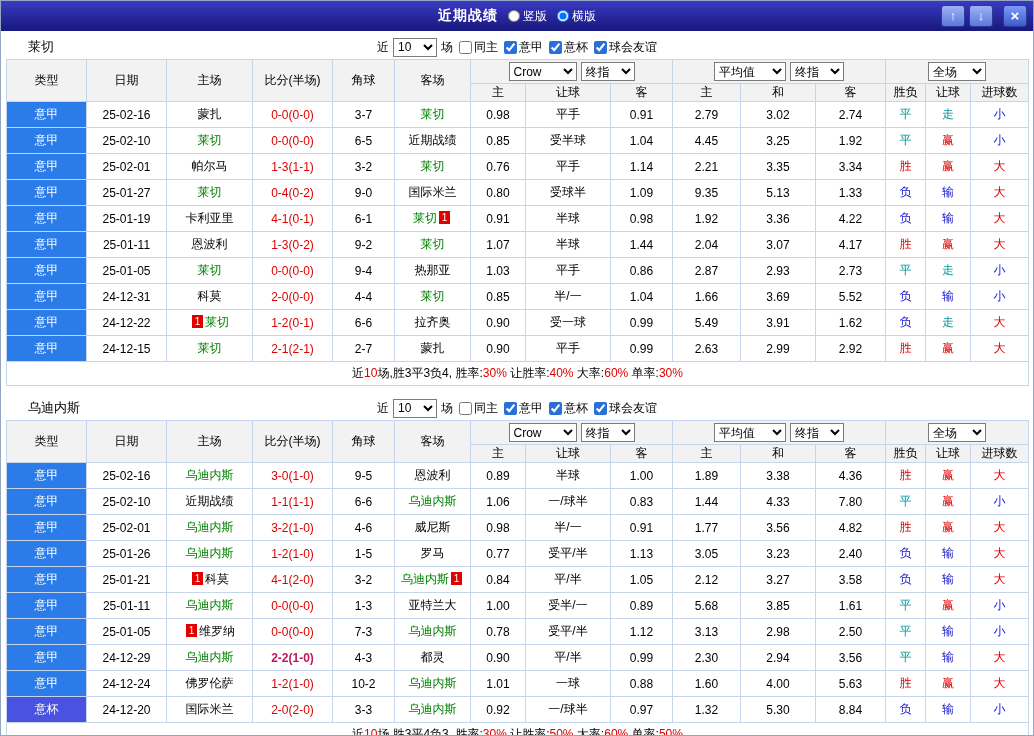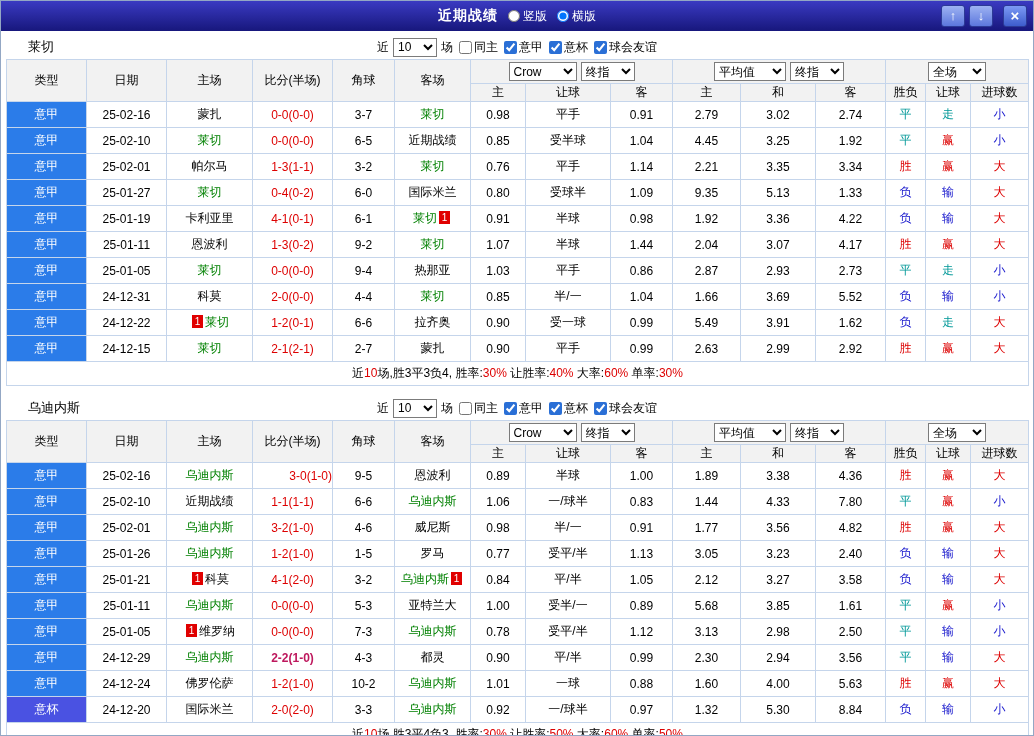--- a/index.html
+++ b/index.html
@@ -195,21 +195,21 @@
               <td>3.34</td>
               <td style="color: rgb(221, 0, 0);">胜</td>
               <td style="color: rgb(221, 0, 0);">赢</td>
               <td style="color: rgb(221, 0, 0);">大</td>
             </tr>
             <tr>
               <td class="type" style="background: rgb(43, 124, 233);">意甲</td>
               <td>25-01-27</td>
               <td><span style="color: rgb(0, 128, 0);">莱切</span></td>
               <td style="color: rgb(221, 0, 0);">0-4(0-2)</td>
-              <td>6-0</td>
+              <td>9-0</td>
               <td><span>国际米兰</span></td>
               <td>0.80</td>
               <td>受球半</td>
               <td>1.09</td>
               <td>9.35</td>
               <td>5.13</td>
               <td>1.33</td>
               <td style="color: rgb(21, 21, 204);">负</td>
               <td style="color: rgb(21, 21, 204);">输</td>
               <td style="color: rgb(221, 0, 0);">大</td>
@@ -389,21 +389,21 @@
               <th class="sub">胜负</th>
               <th class="sub">让球</th>
               <th class="sub">进球数</th>
             </tr>
           </thead>
           <tbody>
             <tr>
               <td class="type" style="background: rgb(43, 124, 233);">意甲</td>
               <td>25-02-16</td>
               <td><span style="color: rgb(0, 128, 0);">乌迪内斯</span></td>
-              <td style="color: rgb(221, 0, 0); text-align: right;">3-0(1-0)</td>
+              <td style="color: rgb(221, 0, 0);">3-0(1-0)</td>
               <td>9-5</td>
               <td><span>恩波利</span></td>
               <td>0.89</td>
               <td>半球</td>
               <td>1.00</td>
               <td>1.89</td>
               <td>3.38</td>
               <td>4.36</td>
               <td style="color: rgb(221, 0, 0);">胜</td>
               <td style="color: rgb(221, 0, 0);">赢</td>
@@ -475,21 +475,21 @@
               <td>3.58</td>
               <td style="color: rgb(21, 21, 204);">负</td>
               <td style="color: rgb(21, 21, 204);">输</td>
               <td style="color: rgb(221, 0, 0);">大</td>
             </tr>
             <tr>
               <td class="type" style="background: rgb(43, 124, 233);">意甲</td>
               <td>25-01-11</td>
               <td><span style="color: rgb(0, 128, 0);">乌迪内斯</span></td>
               <td style="color: rgb(221, 0, 0);">0-0(0-0)</td>
-              <td>5-3</td>
+              <td>1-3</td>
               <td><span>亚特兰大</span></td>
               <td>1.00</td>
               <td>受半/一</td>
               <td>0.89</td>
               <td>5.68</td>
               <td>3.85</td>
               <td>1.61</td>
               <td style="color: rgb(0, 152, 152);">平</td>
               <td style="color: rgb(221, 0, 0);">赢</td>
               <td style="color: rgb(21, 21, 204);">小</td>

